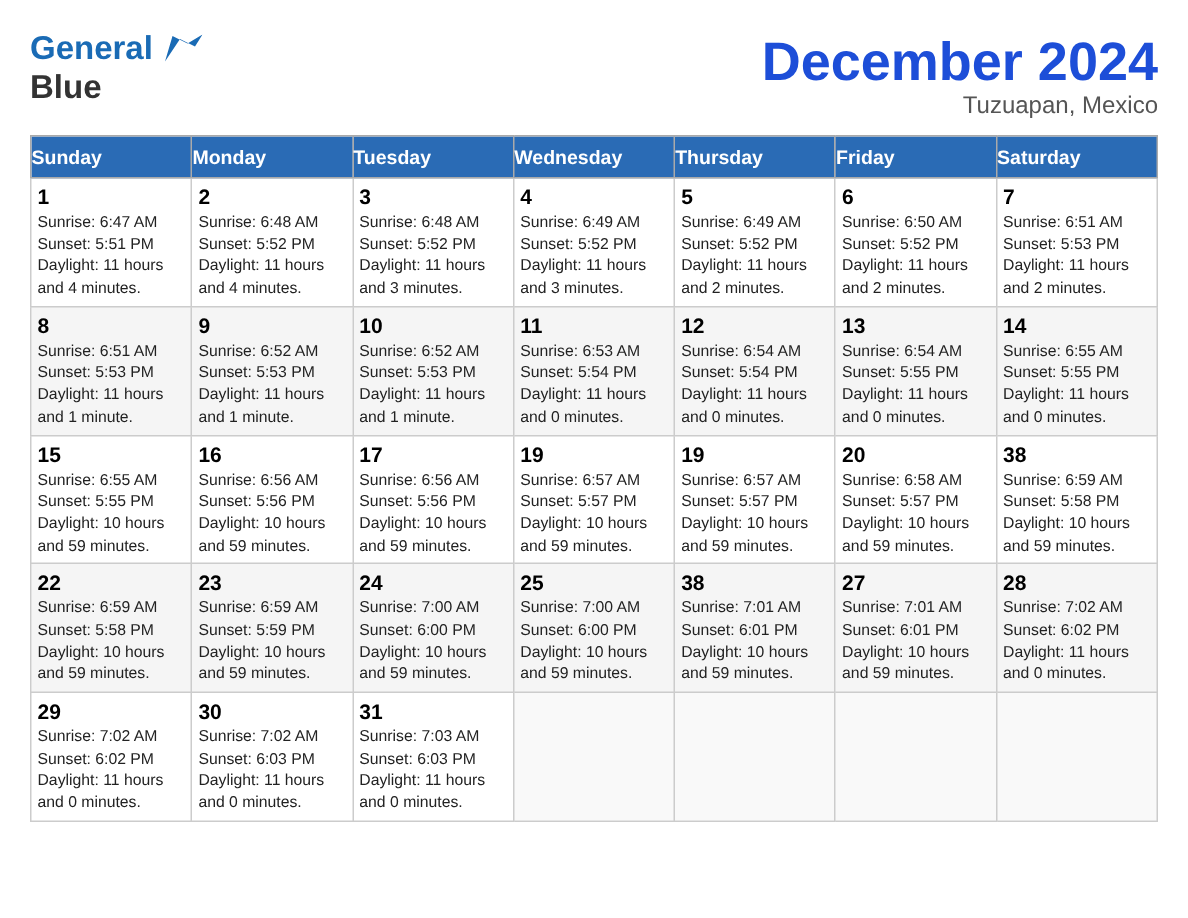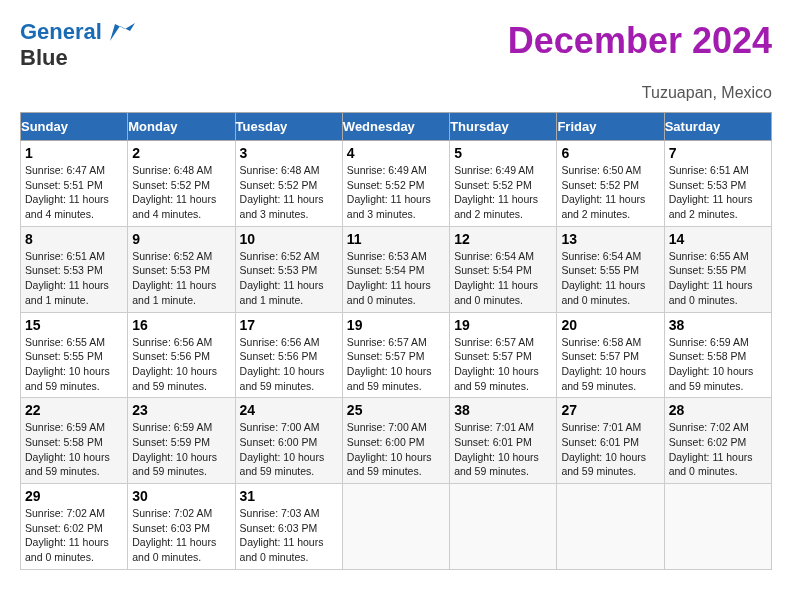--- a/index.html
+++ b/index.html
@@ -33,26 +33,25 @@
       width: 30px;
       height: 25px;
       margin-left: 3px;
     }
     .title-block {
       text-align: right;
     }
     .month-title {
       font-size: 36px;
       font-weight: bold;
-      color: #a21caf;
+      color: #1d4ed8;
     }
     .location {
       font-size: 16px;
       color: #555;
-      margin-top: 22px;
     }
     table {
       width: 100%;
       border-collapse: collapse;
       font-size: 11px;
     }
     thead th {
       background-color: #2a6bb5;
       color: #fff;
       padding: 6px 0;

